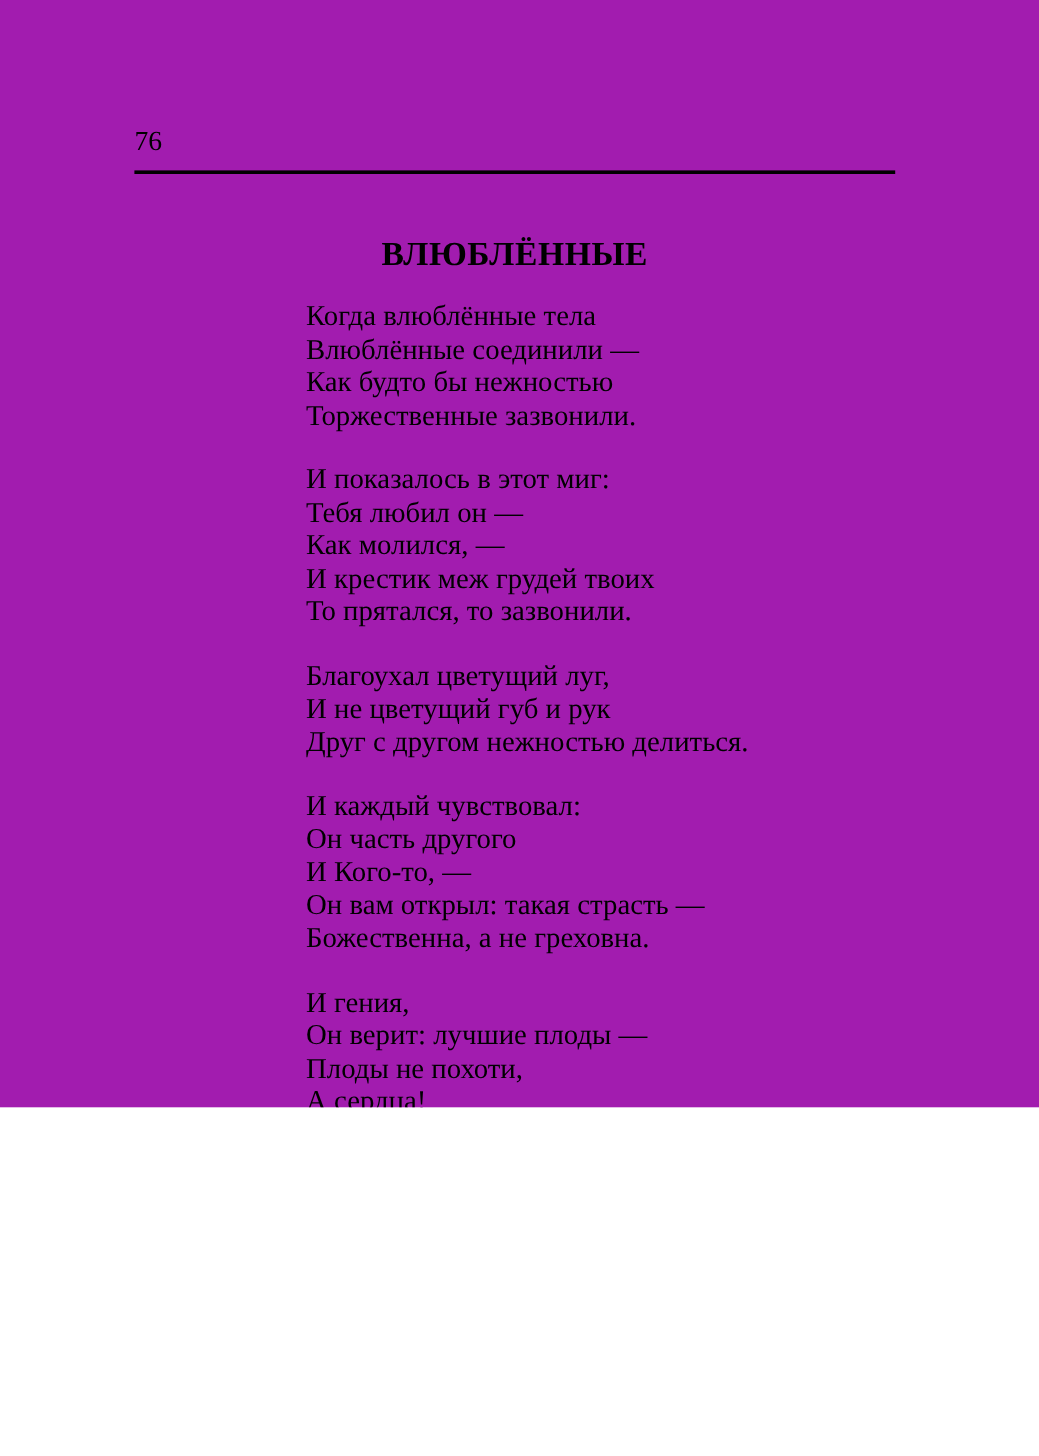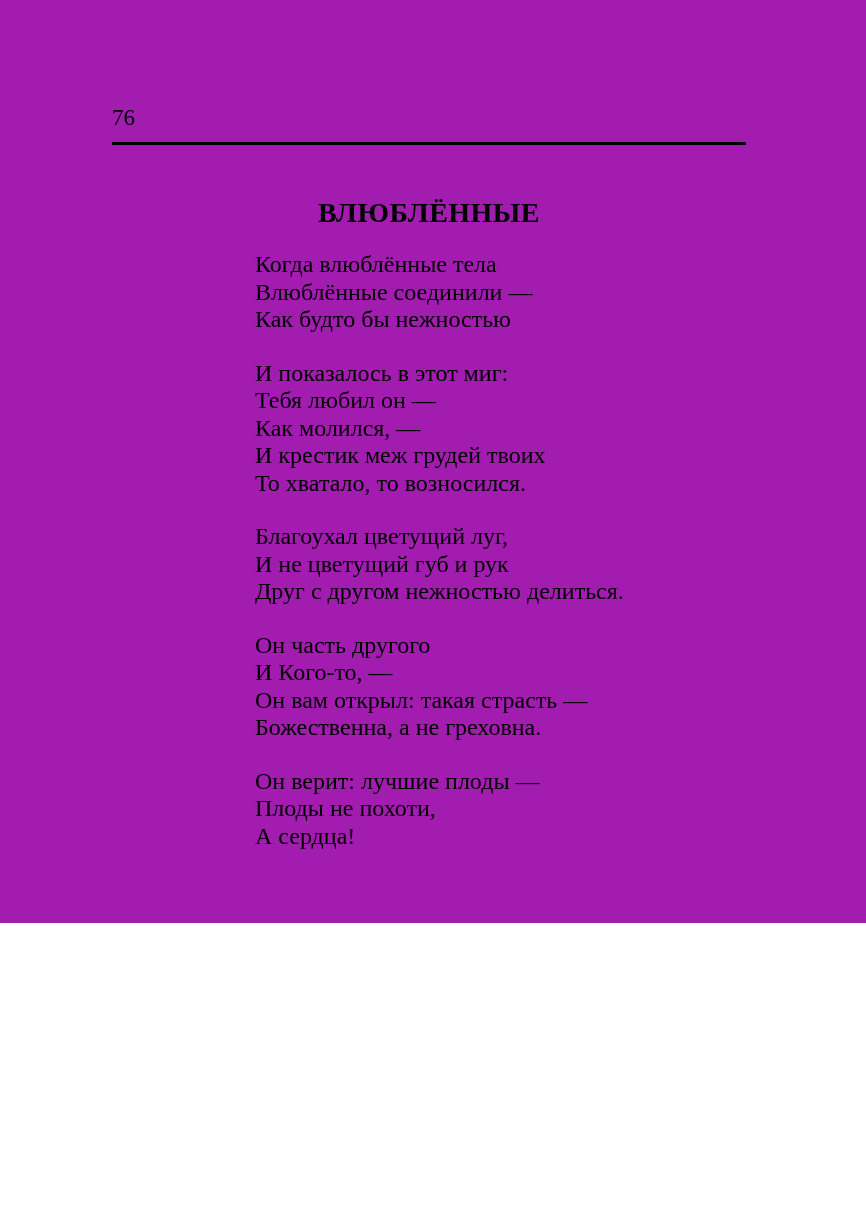--- a/index.html
+++ b/index.html
@@ -80,40 +80,43 @@
 
   <div class="head-rule"></div>
 
   <div class="poem-title">ВЛЮБЛЁННЫЕ</div>
 
   <div class="poem">
     <div class="stanza">
       <div class="line">Когда влюблённые тела</div>
       <div class="line">Влюблённые соединили —</div>
       <div class="line">Как будто бы нежностью</div>
+      <div class="line">Торжественные зазвонили.</div>
     </div>
     <div class="stanza">
       <div class="line">И показалось в этот миг:</div>
       <div class="line">Тебя любил он —</div>
       <div class="line">Как молился, —</div>
       <div class="line">И крестик меж грудей твоих</div>
-      <div class="line">То хватало, то возносился.</div>
+      <div class="line">То прятался, то зазвонили.</div>
     </div>
     <div class="stanza">
       <div class="line">Благоухал цветущий луг,</div>
       <div class="line">И не цветущий губ и рук</div>
       <div class="line">Друг с другом нежностью делиться.</div>
     </div>
     <div class="stanza">
+      <div class="line">И каждый чувствовал:</div>
       <div class="line">Он часть другого</div>
       <div class="line">И Кого-то, —</div>
       <div class="line">Он вам открыл: такая страсть —</div>
       <div class="line">Божественна, а не греховна.</div>
     </div>
     <div class="stanza">
+      <div class="line">И гения,</div>
       <div class="line">Он верит: лучшие плоды —</div>
       <div class="line">Плоды не похоти,</div>
       <div class="line">А сердца!</div>
     </div>
   </div>
 
   <svg class="flourish" viewBox="0 0 360 60" fill="none" stroke="#000000" stroke-linecap="round">
 
     <g>
 

